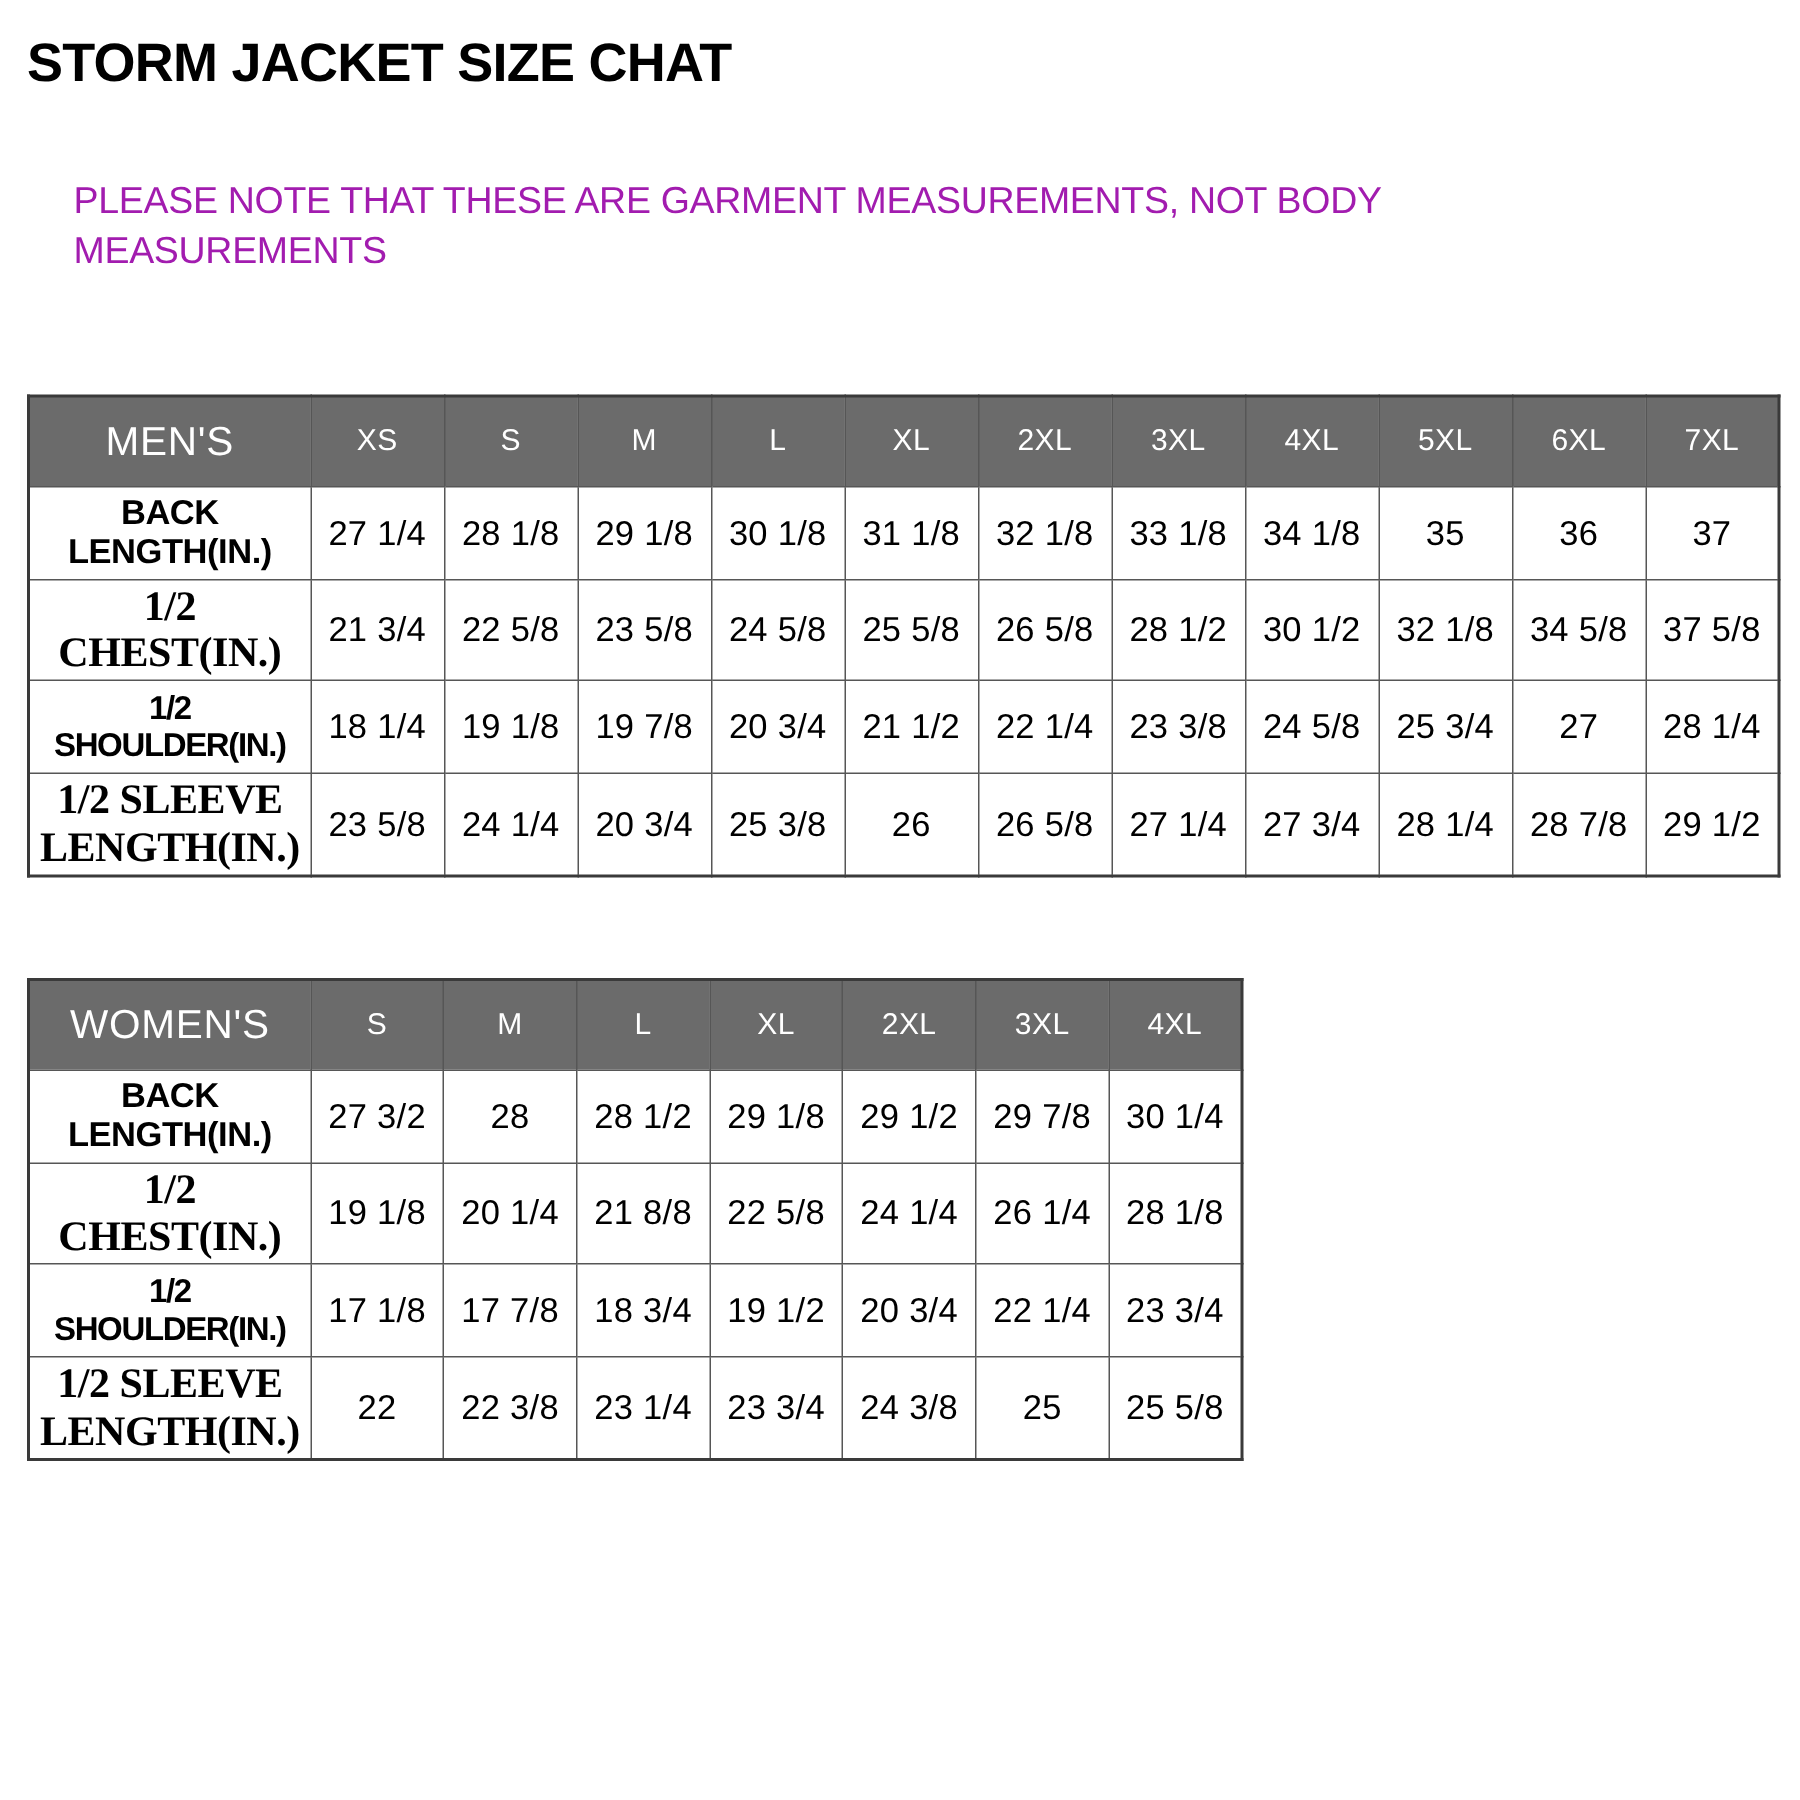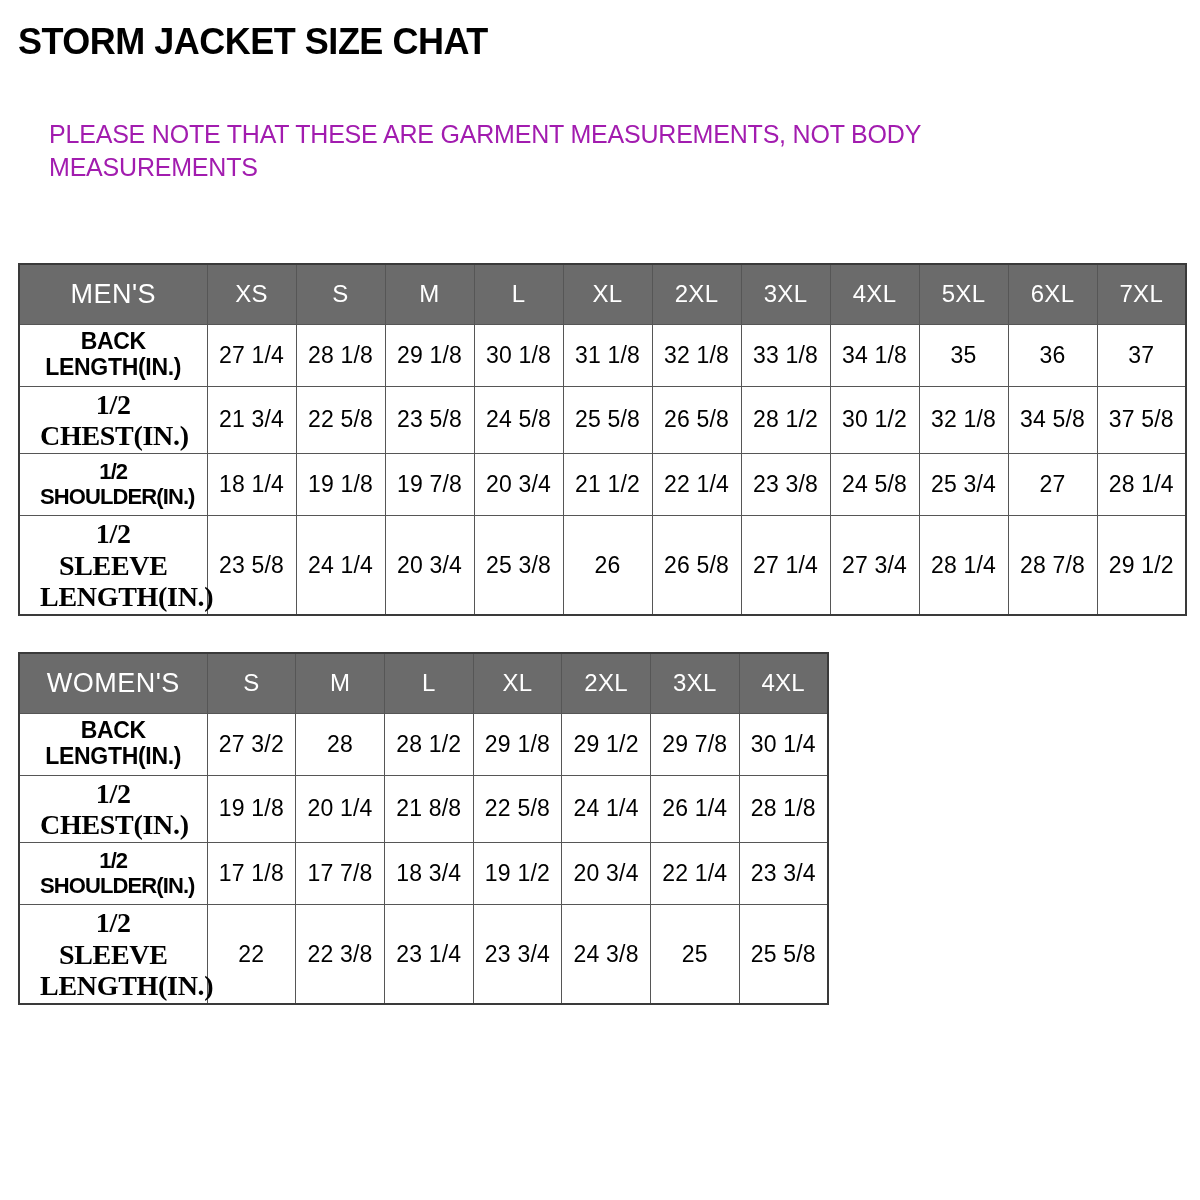--- a/index.html
+++ b/index.html
@@ -64,37 +64,37 @@
     text-align: center;
     vertical-align: middle;
     padding: 0;
     color: #000000;
   }
 
   
   .size-table thead th {
     background: #6b6b6b;
     color: #ffffff;
-    font-size: 24px;
+    font-size: 20px;
     font-weight: normal;
     height: 60px;
     letter-spacing: 0.3px;
   }
   .size-table thead th.cat-head {
     font-size: 27px;
     letter-spacing: 0.5px;
   }
 
   
   .size-table td.rowlabel {
     font-weight: bold;
     font-size: 23px;
     line-height: 1.12;
     color: #000000;
-    padding: 2px 20px;
+    padding: 2px 4px;
     letter-spacing: -0.3px;
   }
   .size-table td.rowlabel.tight {
     font-size: 22px;
     letter-spacing: -0.9px;
   }
   .size-table td.rowlabel.big {
     font-size: 28px;
     letter-spacing: -0.3px;
     font-family: Liberation Serif, serif;

